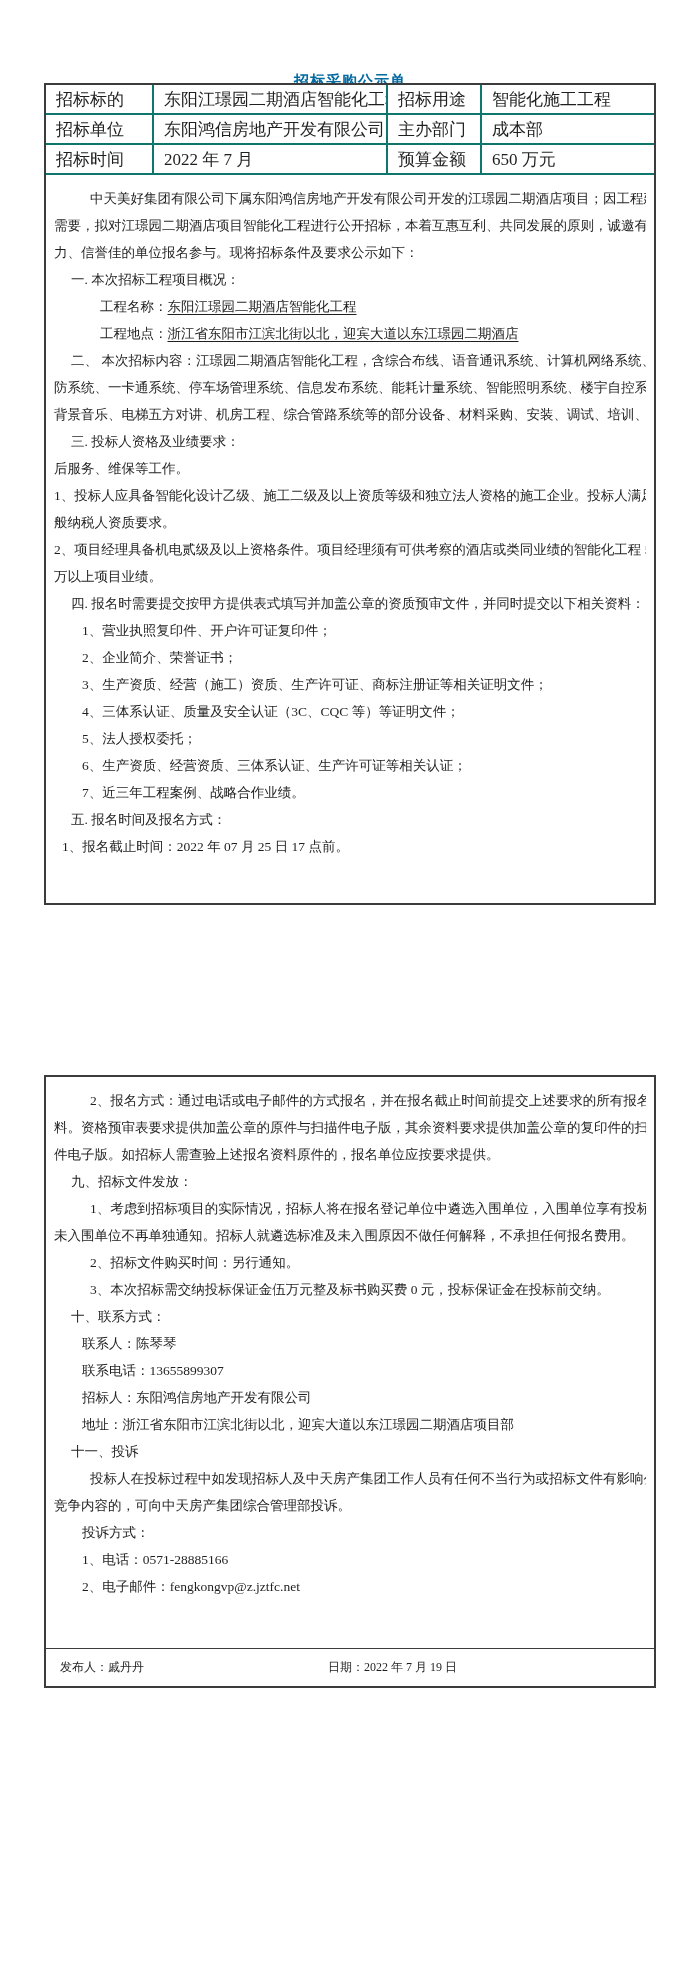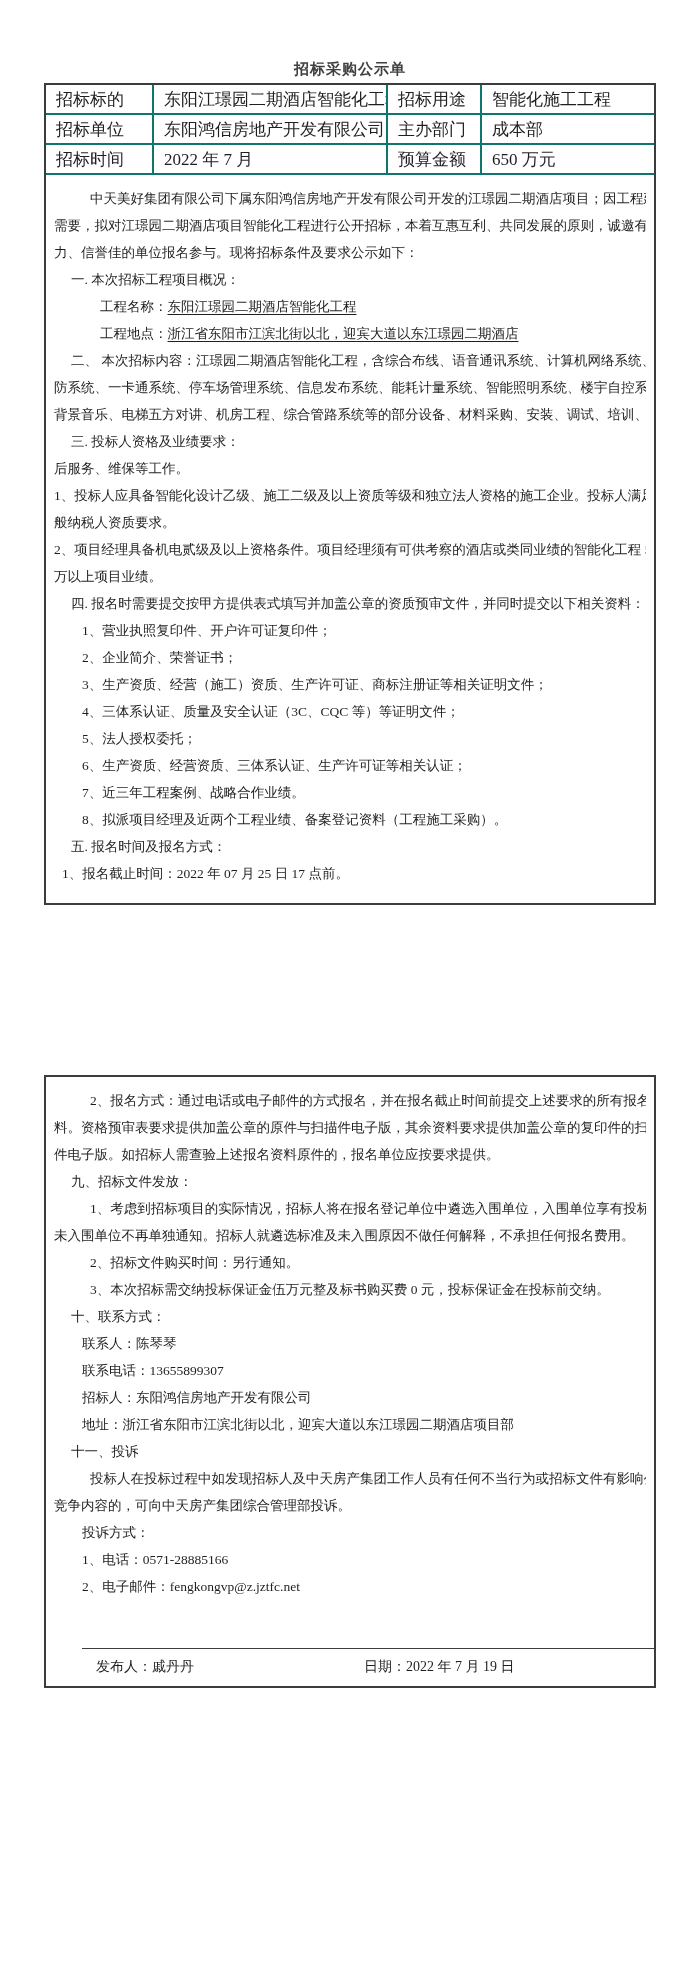--- a/index.html
+++ b/index.html
@@ -2,23 +2,23 @@
 <html><head>
 <meta charset="utf-8">
 <style>
   html,body { margin:0; padding:0; background:#ffffff; }
   .page {
     position:relative; width:700px; height:1979px; background:#ffffff;
     font-family:"Liberation Serif","DejaVu Serif",serif;
     color:#1f1f1f; overflow:hidden;
   }
   .doc-title {
-    position:absolute; top:60px; left:0; width:700px;
+    position:absolute; top:72px; left:0; width:700px;
     text-align:center; font-weight:bold; font-size:15px; letter-spacing:1px;
-    color:#404040;
+    color:#0369a1;
   }
   .box {
     position:absolute; left:44px; width:612px;
     border:2px solid #3c3c3c; box-sizing:border-box; background:#fff;
   }
   .box1 { top:83px; height:822px; }
   .box2 { top:1075px; height:613px; }
   table.info-table {
     width:100%; border-collapse:collapse; table-layout:fixed;
     font-size:17px;
@@ -40,21 +40,21 @@
   .ind-flush { padding-left:0; }
   .ind-small { padding-left:8px; }
   .ind-sec   { padding-left:17px; }
   .ind-item  { padding-left:28px; }
   .ind-first { padding-left:36px; }
   .ind-deep  { padding-left:46px; }
   .u { text-decoration:underline; text-underline-offset:3px; }
   .footer-row {
     position:absolute; left:0; right:0; bottom:0; height:37px;
     border-top:1.5px solid #3c3c3c;
-    font-size:14px; line-height:36px; white-space:nowrap;margin-left:36px;
+    font-size:12px; line-height:36px; white-space:nowrap;
   }
   .footer-publisher { position:absolute; left:14px; }
   .footer-date { position:absolute; left:282px; }
 </style>
 </head>
 <body>
 
 <div class="page">
 
   <div class="doc-title">招标采购公示单</div>
@@ -99,21 +99,20 @@
         <div class="line ind-flush">2、项目经理具备机电贰级及以上资格条件。项目经理须有可供考察的酒店或类同业绩的智能化工程 500</div>
         <div class="line ind-flush">万以上项目业绩。</div>
         <div class="line ind-sec">四. 报名时需要提交按甲方提供表式填写并加盖公章的资质预审文件，并同时提交以下相关资料：</div>
         <div class="line ind-item">1、营业执照复印件、开户许可证复印件；</div>
         <div class="line ind-item">2、企业简介、荣誉证书；</div>
         <div class="line ind-item">3、生产资质、经营（施工）资质、生产许可证、商标注册证等相关证明文件；</div>
         <div class="line ind-item">4、三体系认证、质量及安全认证（3C、CQC 等）等证明文件；</div>
         <div class="line ind-item">5、法人授权委托；</div>
         <div class="line ind-item">6、生产资质、经营资质、三体系认证、生产许可证等相关认证；</div>
         <div class="line ind-item">7、近三年工程案例、战略合作业绩。</div>
-        <div class="line ind-item">8、拟派项目经理及近两个工程业绩、备案登记资料（工程施工采购）。</div>
         <div class="line ind-sec">五. 报名时间及报名方式：</div>
         <div class="line ind-small">1、报名截止时间：2022 年 07 月 25 日 17 点前。</div>
       </div>
   </div>
 
   <div class="box box2">
     <div class="body-text" id="body2">
         <div class="line ind-first">2、报名方式：通过电话或电子邮件的方式报名，并在报名截止时间前提交上述要求的所有报名资</div>
         <div class="line ind-flush">料。资格预审表要求提供加盖公章的原件与扫描件电子版，其余资料要求提供加盖公章的复印件的扫描</div>
         <div class="line ind-flush">件电子版。如招标人需查验上述报名资料原件的，报名单位应按要求提供。</div>

